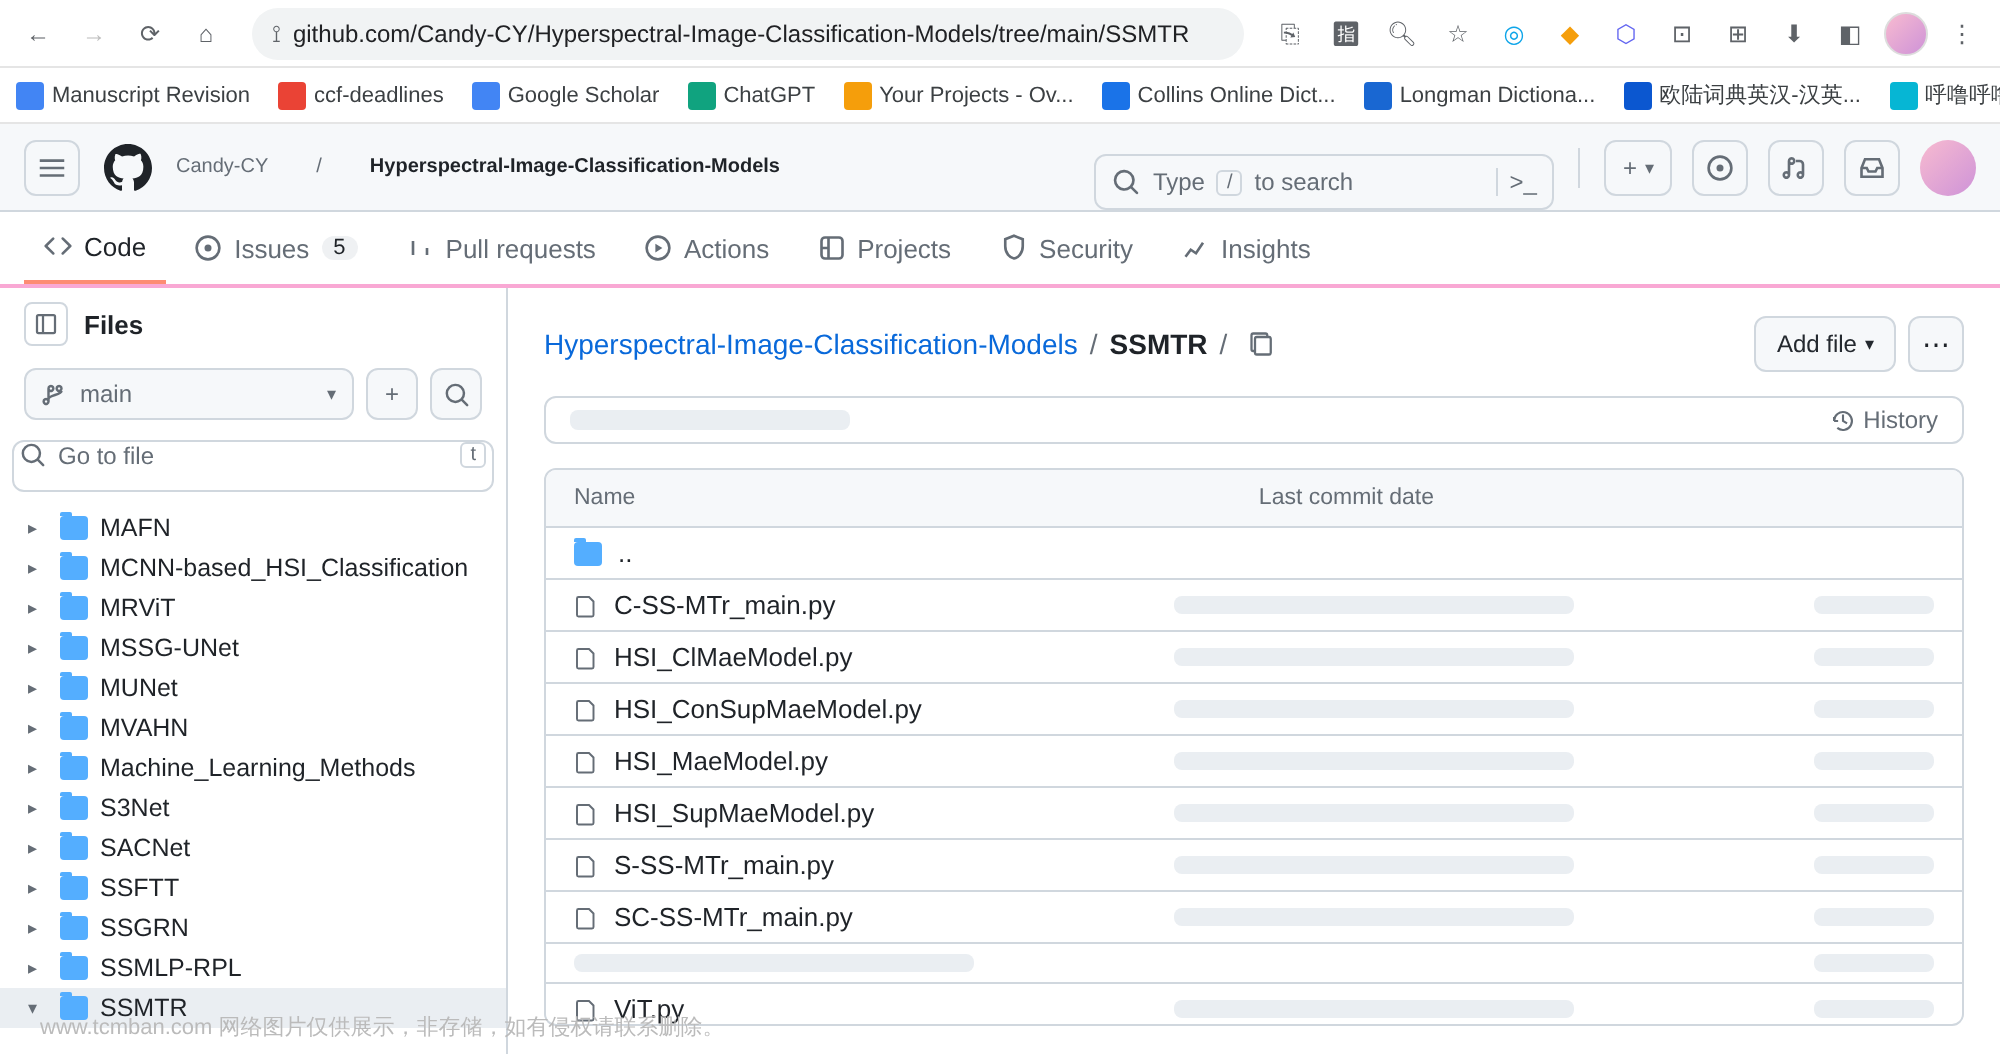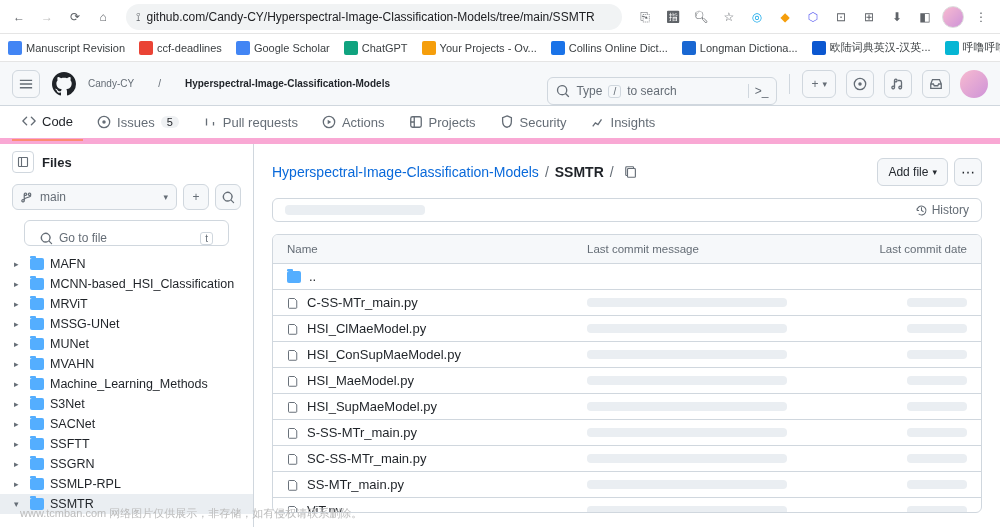--- a/index.html
+++ b/index.html
@@ -30,34 +30,34 @@
     .gh-breadcrumb .repo { font-weight: 600; color: #1f2328; }
     .gh-header-spacer { flex: 1; }
     .gh-search { width: 230px; height: 28px; border: 1px solid #d0d7de; border-radius: 6px; display: flex; align-items: center; padding: 0 8px; gap: 6px; color: #656d76; font-size: 12px; background: #f6f8fa; margin-top: 15px; }
     .gh-search .slash { border: 1px solid #d0d7de; border-radius: 3px; padding: 0 4px; font-size: 10px; color: #656d76; }
     .gh-cmd-btn { width: 28px; height: 28px; border: 1px solid #d0d7de; border-radius: 6px; display: flex; align-items: center; justify-content: center; color: #656d76; cursor: pointer; }
     .gh-sep-v { width: 1px; height: 20px; background: #d0d7de; margin: 0 2px; }
     .gh-add-btn { height: 28px; padding: 0 8px; border: 1px solid #d0d7de; border-radius: 6px; display: flex; align-items: center; gap: 4px; color: #656d76; background: #f6f8fa; cursor: pointer; }
     .gh-avatar { width: 28px; height: 28px; border-radius: 50%; background: linear-gradient(135deg,#f8bbd0,#ce93d8); cursor: pointer; }
     
     
-    .repo-nav { height: 38px; display: flex; padding: 0 12px; gap: 4px; border-bottom: 6px solid #f9a8d4; font-size: 13px; background: #fff; }
+    .repo-nav { height: 38px; display: flex; align-items: center; padding: 0 12px; gap: 4px; border-bottom: 2px solid #f9a8d4; font-size: 13px; background: #fff; }
     .repo-tab { display: flex; align-items: center; gap: 6px; padding: 6px 10px; color: #656d76; cursor: pointer; border-radius: 6px; }
     .repo-tab.active { color: #1f2328; border-bottom: 2px solid #fd8c73; border-radius: 0; padding-bottom: 9px; margin-bottom: -3px; }
     .repo-tab .counter { background: #afb8c133; border-radius: 10px; padding: 0 6px; font-size: 11px; color: #1f2328; }
     
     
     .main-area { display: flex; height: calc(527px - 34px - 28px - 44px - 38px); }
     .sidebar { width: 254px; border-right: 1px solid #d0d7de; display: flex; flex-direction: column; }
     .sidebar-header { height: 36px; display: flex; align-items: center; padding: 0 12px; gap: 8px; font-size: 13px; font-weight: 600; }
     .collapse-btn { width: 22px; height: 22px; border: 1px solid #d0d7de; border-radius: 4px; display: flex; align-items: center; justify-content: center; cursor: pointer; }
     .sidebar-controls { display: flex; align-items: flex-end; gap: 6px; padding: 4px 12px; }
     .branch-select { flex: 1; height: 26px; border: 1px solid #d0d7de; border-radius: 6px; display: flex; align-items: center; padding: 0 8px; gap: 6px; font-size: 12px; color: #656d76; cursor: pointer; background: #f6f8fa; }
     .icon-btn { width: 26px; height: 26px; border: 1px solid #d0d7de; border-radius: 6px; display: flex; align-items: center; justify-content: center; cursor: pointer; background: #f6f8fa; color: #656d76; }
-    .file-filter { margin: 6px 24px; height: 26px; border: 1px solid #d0d7de; border-radius: 6px; display: flex; align-items: flex-end; padding: 0 15px; gap: 6px; font-size: 12px; color: #656d76; }
+    .file-filter { margin: 6px 6px; height: 26px; border: 1px solid #d0d7de; border-radius: 6px; display: flex; align-items: flex-start; padding: 0 3px; gap: 6px; font-size: 12px; color: #656d76; }
     .file-filter .shortcut { border: 1px solid #d0d7de; border-radius: 3px; padding: 0 4px; font-size: 10px; margin-left: auto; }
     .tree { flex: 1; overflow-y: auto; padding: 2px 0; }
     .tree-item { display: flex; align-items: center; gap: 6px; padding: 3px 8px 3px 14px; font-size: 12.5px; color: #1f2328; cursor: pointer; }
     .tree-item.selected { background: #eaeef2; }
     .tree-item .chev { width: 10px; color: #656d76; font-size: 9px; }
     .folder-icon { width: 14px; height: 12px; background: #54aeff; border-radius: 2px; position: relative; }
     .folder-icon::before { content: ''; position: absolute; top: -2px; left: 0; width: 6px; height: 2px; background: #54aeff; border-radius: 1px 1px 0 0; }
     
     
     .content { flex: 1; padding: 14px 18px; display: flex; flex-direction: column; gap: 12px; overflow: hidden; }
@@ -397,21 +397,20 @@
           <svg width="13" height="13" viewBox="0 0 16 16">
             <path fill="none" stroke="#656d76" stroke-width="1.3" d="M8 4v4l2.5 1.5M2.5 8a5.5 5.5 0 112 4.24M2.5 8H5M2.5 8V5.5"></path>
           </svg>
           <span>History</span>
         </div>
     </div>
 
     <div class="file-table">
       <div class="ft-header">
         <div class="ft-col-name">Name</div>
-        <div class="ft-col-msg">Last commit message</div>
         <div class="ft-col-date">Last commit date</div>
       </div>
       <div class="ft-row">
         <div class="ft-name">
             <span class="dir-icon"></span>
             <a href="#">..</a>
           </div>
       </div>
       <div id="file-rows">
           <div class="ft-row">
@@ -506,26 +505,20 @@
               <a href="#">SC-SS-MTr_main.py</a>
             </div>
             <div class="ft-msg">
               <div class="ph"></div>
             </div>
             <div class="ft-date">
               <div class="ph"></div>
             </div>
           </div>
           <div class="ft-row">
-            <div class="ft-name">
-              <svg class="doc-icon" width="14" height="16" viewBox="0 0 16 16">
-                <path fill="none" stroke="#656d76" stroke-width="1.3" d="M3 2h7l3 3v9a1 1 0 01-1 1H3a1 1 0 01-1-1V3a1 1 0 011-1z"></path>
-              </svg>
-              <a href="#">SS-MTr_main.py</a>
-            </div>
             <div class="ft-msg">
               <div class="ph"></div>
             </div>
             <div class="ft-date">
               <div class="ph"></div>
             </div>
           </div>
           <div class="ft-row">
             <div class="ft-name">
               <svg class="doc-icon" width="14" height="16" viewBox="0 0 16 16">

